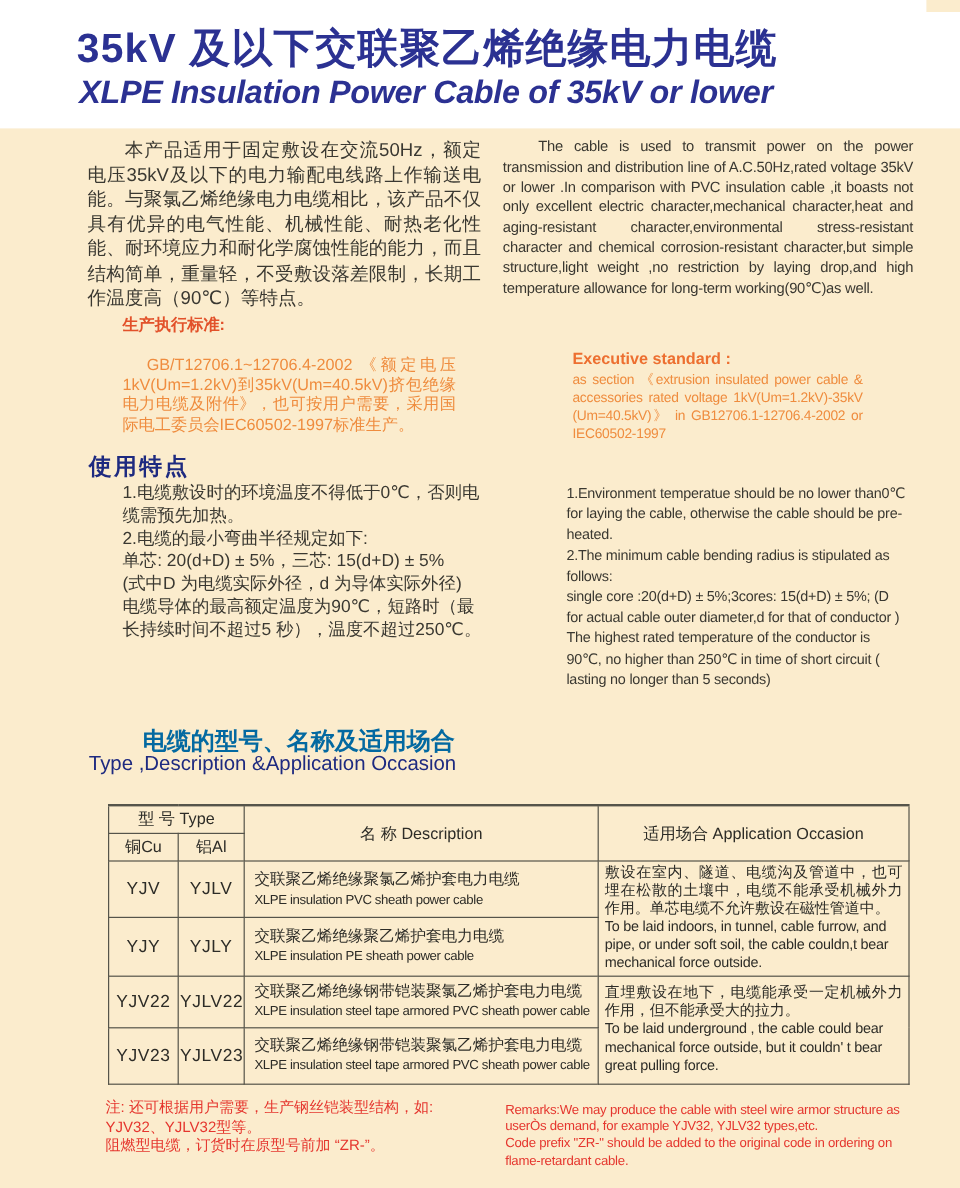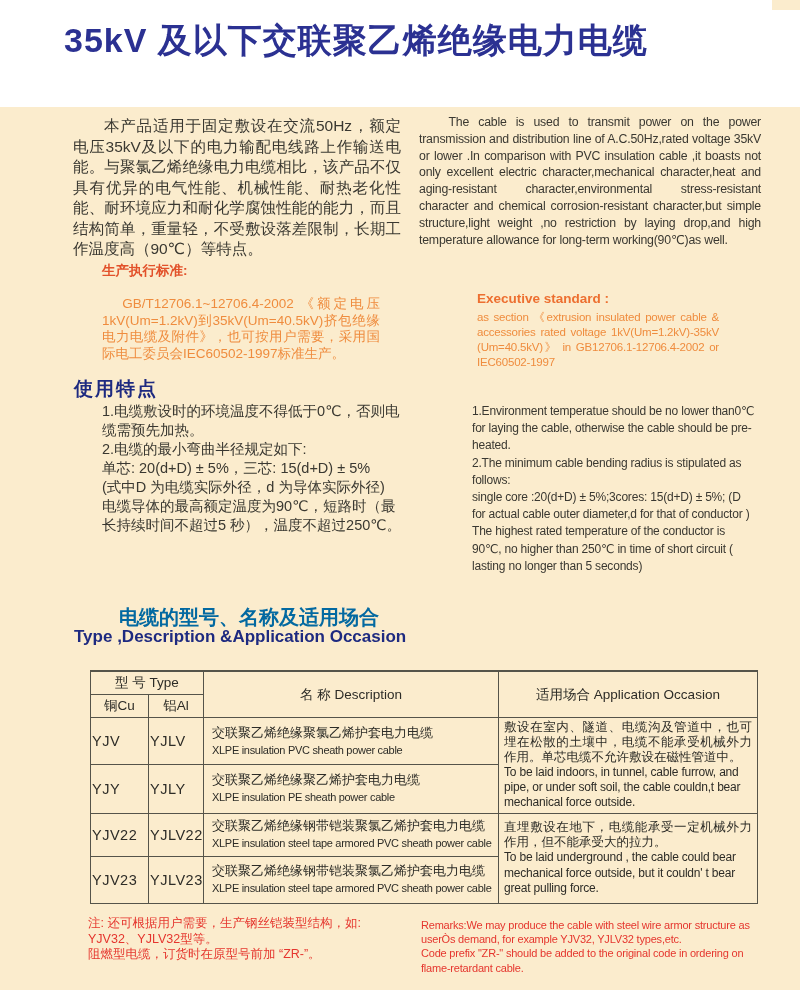--- a/index.html
+++ b/index.html
@@ -35,52 +35,53 @@
   .std-en .std-body { font-size:11.5px; line-height:15px; letter-spacing:-0.2px; color:#ef8c3e; }
 
   .sec-heading { position:absolute; font-weight:bold; color:#1e2a80; white-space:nowrap; }
   .features-heading { left:74px; top:376px; font-size:19px; letter-spacing:2px; }
   .working-heading { left:427px; top:374px; font-size:19px; }
   .list-body { position:absolute; white-space:pre-line; color:#3a3831; }
   .features-body { left:102px; top:402px; width:300px; font-size:14.5px; line-height:19px; }
   .working-body { left:472px; top:403px; width:284px; font-size:12px; line-height:17.2px; letter-spacing:-0.2px; }
 
   .tbl-title-cn { position:absolute; left:74px; top:604px; font-size:20px; font-weight:bold; color:#0369a1; white-space:nowrap;padding-left:45px; }
-  .tbl-title-en { position:absolute; left:74px; top:627px; font-size:17px; font-weight:bold; color:#1e2a80; white-space:nowrap; }
+  .tbl-title-en { position:absolute; left:74px; top:627px; font-size:17px; font-weight:normal; color:#1e2a80; white-space:nowrap; }
 
   table.cable-table {
     position:absolute; left:90px; top:670px; width:667px;
     border-collapse:collapse; table-layout:fixed; color:#2d2c27;
     border-top:2px solid #55544a;
   }
   .cable-table th, .cable-table td { border:1px solid #55544a; font-weight:normal; vertical-align:middle; }
   .cable-table th { font-size:13.5px; text-align:center; padding:2px; }
   .cable-table .hrow { height:23px; }
   .col-cu { width:58px; } .col-al { width:55px; } .col-desc { width:295px; } .col-occ { width:259px; }
-  .type-cell { font-size:14.5px; letter-spacing:0.5px; }
+  .type-cell { text-align:center; font-size:14.5px; letter-spacing:0.5px; }
   .desc-cell { padding:3px 4px 3px 8px; }
   .desc-cn { font-size:13px; line-height:18px; white-space:nowrap; overflow:hidden; }
   .desc-en { font-size:11px; line-height:17px; letter-spacing:-0.3px; white-space:nowrap; overflow:hidden; }
   .occ-cell { padding:2px 5px; vertical-align:top; }
   .occ-cn { font-size:12.5px; line-height:15px; text-align:justify; }
   .occ-en { font-size:12px; line-height:15.2px; letter-spacing:-0.2px; }
   .r1 { height:45px; } .r2 { height:46px; } .r3 { height:43px; } .r4 { height:47px; }
 
   .notes { position:absolute; white-space:pre-line; color:#e5362e; }
   .notes-cn { left:88px; top:916px; width:320px; font-size:12.5px; line-height:15.5px; }
   .notes-en { left:421px; top:918px; width:348px; font-size:11px; line-height:14.2px; letter-spacing:-0.2px; }
 </style>
 </head>
 <body>
 
 <div class="page">
   <div class="cream-bg"></div>
   <div class="corner-sliver"></div>
 
   <div class="title-cn">35kV 及以下交联聚乙烯绝缘电力电缆</div>
+  <div class="title-en">XLPE  Insulation Power Cable of 35kV or lower</div>
 
   <div class="para intro-cn">本产品适用于固定敷设在交流50Hz，额定电压35kV及以下的电力输配电线路上作输送电能。与聚氯乙烯绝缘电力电缆相比，该产品不仅具有优异的电气性能、机械性能、耐热老化性能、耐环境应力和耐化学腐蚀性能的能力，而且结构简单，重量轻，不受敷设落差限制，长期工作温度高（90℃）等特点。</div>
   <div class="para intro-en">The cable is used to transmit power on the power transmission and distribution line of A.C.50Hz,rated voltage 35kV or lower .In comparison with PVC insulation cable ,it boasts not only excellent electric character,mechanical character,heat and aging-resistant character,environmental stress-resistant character and chemical corrosion-resistant character,but simple structure,light weight ,no restriction by laying drop,and high temperature allowance for long-term working(90℃)as well.</div>
 
   <div class="para std-cn">
     <div class="std-title">生产执行标准:</div>
     <div class="std-body">GB/T12706.1~12706.4-2002 《额定电压1kV(Um=1.2kV)到35kV(Um=40.5kV)挤包绝缘电力电缆及附件》，也可按用户需要，采用国际电工委员会IEC60502-1997标准生产。</div>
   </div>
   <div class="para std-en">
     <div class="std-title">Executive standard :</div>

